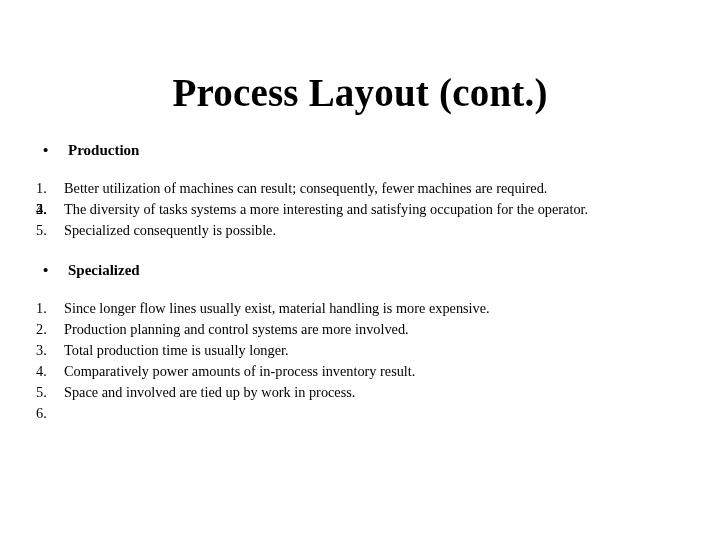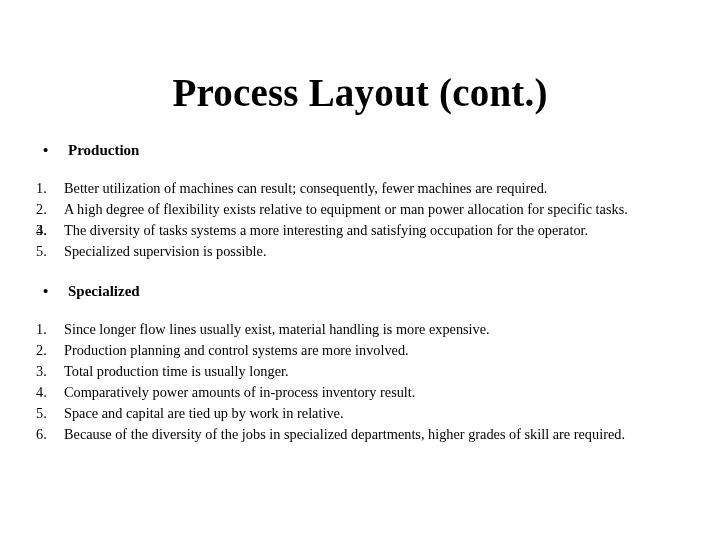--- a/index.html
+++ b/index.html
@@ -117,32 +117,31 @@
       <span class="bullet-label">Production</span>
     </div>
 
     <ol class="num-list group-advantages-list">
       <li class="num-item">
         <span class="num-marker">1.</span>
         <span class="num-text">Better utilization of machines can result; consequently, fewer machines are required.</span>
       </li>
       <li class="num-item">
         <span class="num-marker">2.</span>
-        <span class="num-text">A high degree of flexibility exists relative to equipment or man power allocation for specific tasks.</span>
       </li>
       <li class="num-item">
         <span class="num-marker">3.</span>
       </li>
       <li class="num-item">
         <span class="num-marker">4.</span>
         <span class="num-text">The diversity of tasks systems a more interesting and satisfying occupation for the operator.</span>
       </li>
       <li class="num-item">
         <span class="num-marker">5.</span>
-        <span class="num-text">Specialized supervision is possible.</span>
+        <span class="num-text">Specialized consequently is possible.</span>
       </li>
     </ol>
 
     <div class="bullet-heading group-limitations-heading">
       <span class="bullet-mark">•</span>
       <span class="bullet-label">Specialized</span>
     </div>
 
     <ol class="num-list group-limitations-list">
       <li class="num-item">
@@ -156,22 +155,21 @@
       <li class="num-item">
         <span class="num-marker">3.</span>
         <span class="num-text">Total production time is usually longer.</span>
       </li>
       <li class="num-item">
         <span class="num-marker">4.</span>
         <span class="num-text">Comparatively power amounts of in-process inventory result.</span>
       </li>
       <li class="num-item">
         <span class="num-marker">5.</span>
-        <span class="num-text">Space and capital are tied up by work in relative.</span>
+        <span class="num-text">Space and involved are tied up by work in process.</span>
       </li>
       <li class="num-item">
         <span class="num-marker">6.</span>
-        <span class="num-text">Because of the diversity of the jobs in specialized departments, higher grades of skill are required.</span>
       </li>
     </ol>
 
   </div>
 </div>
 
 </body></html>

